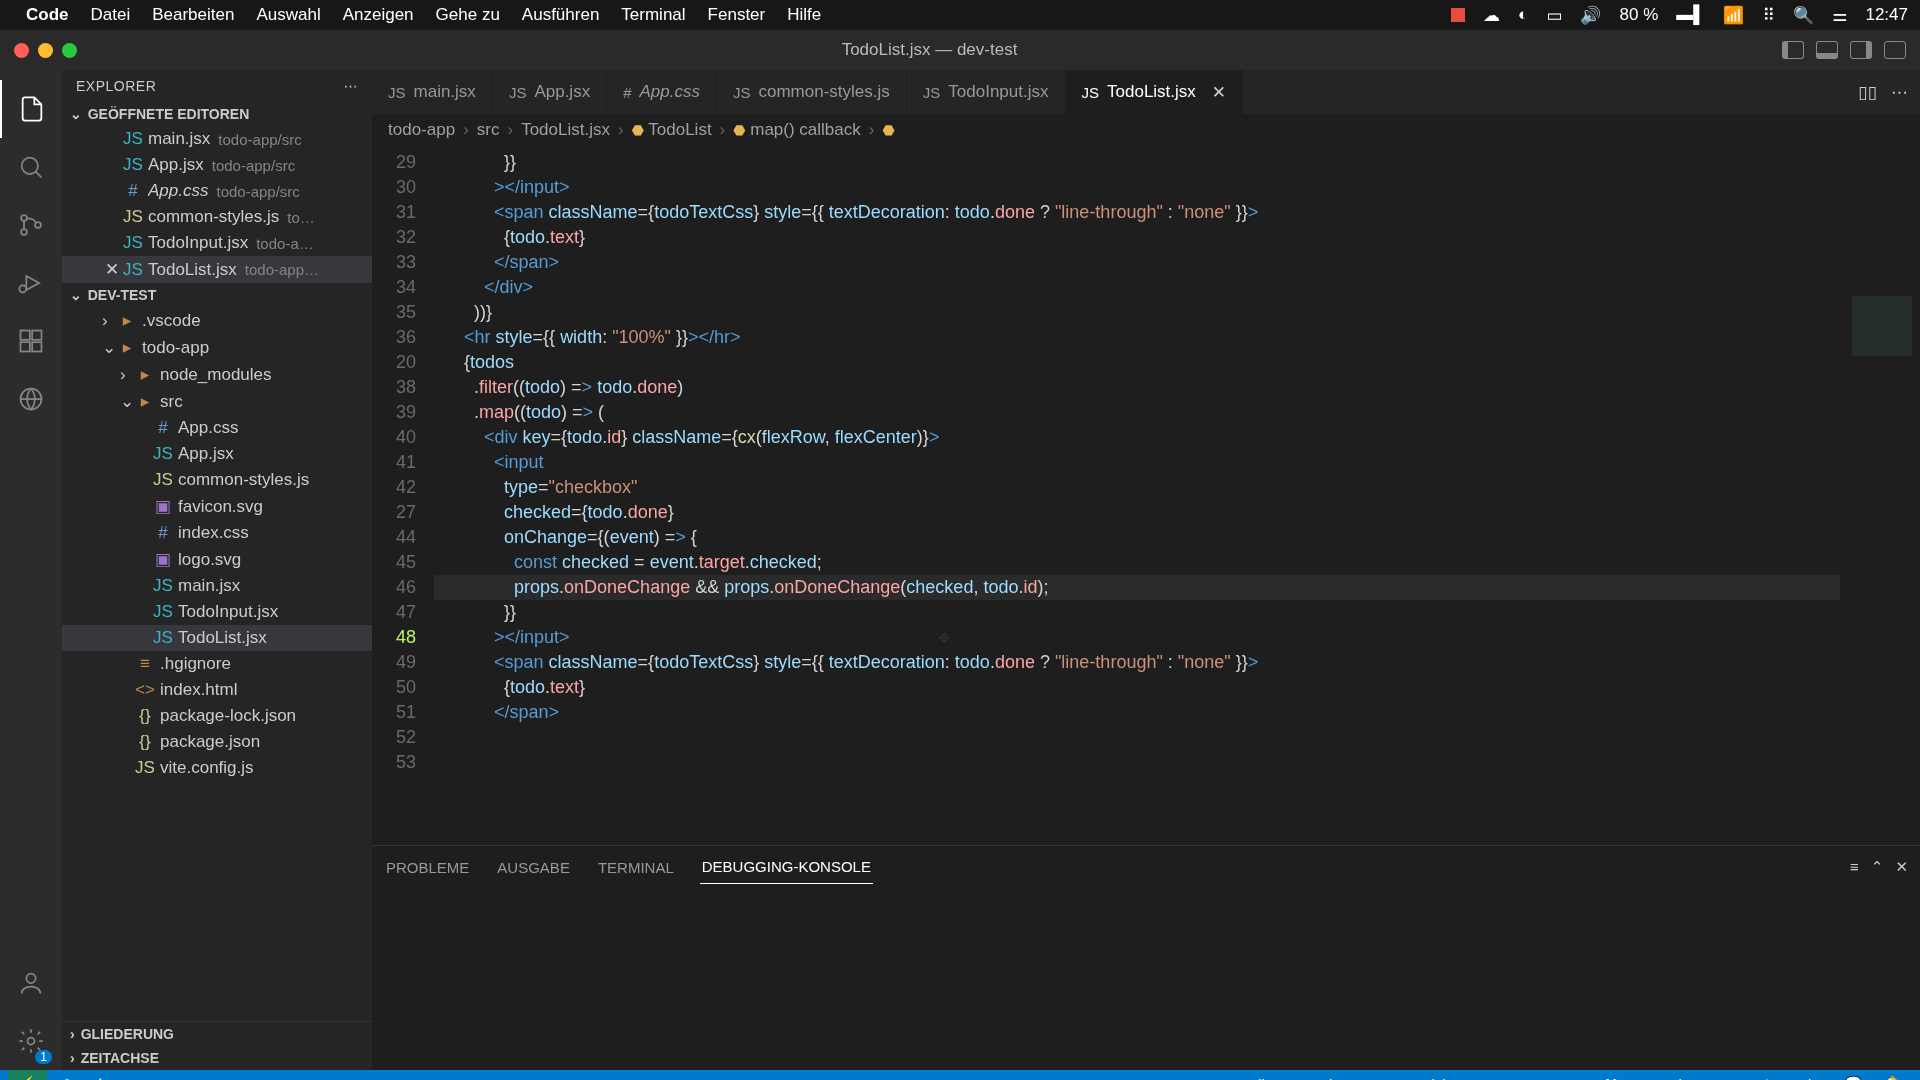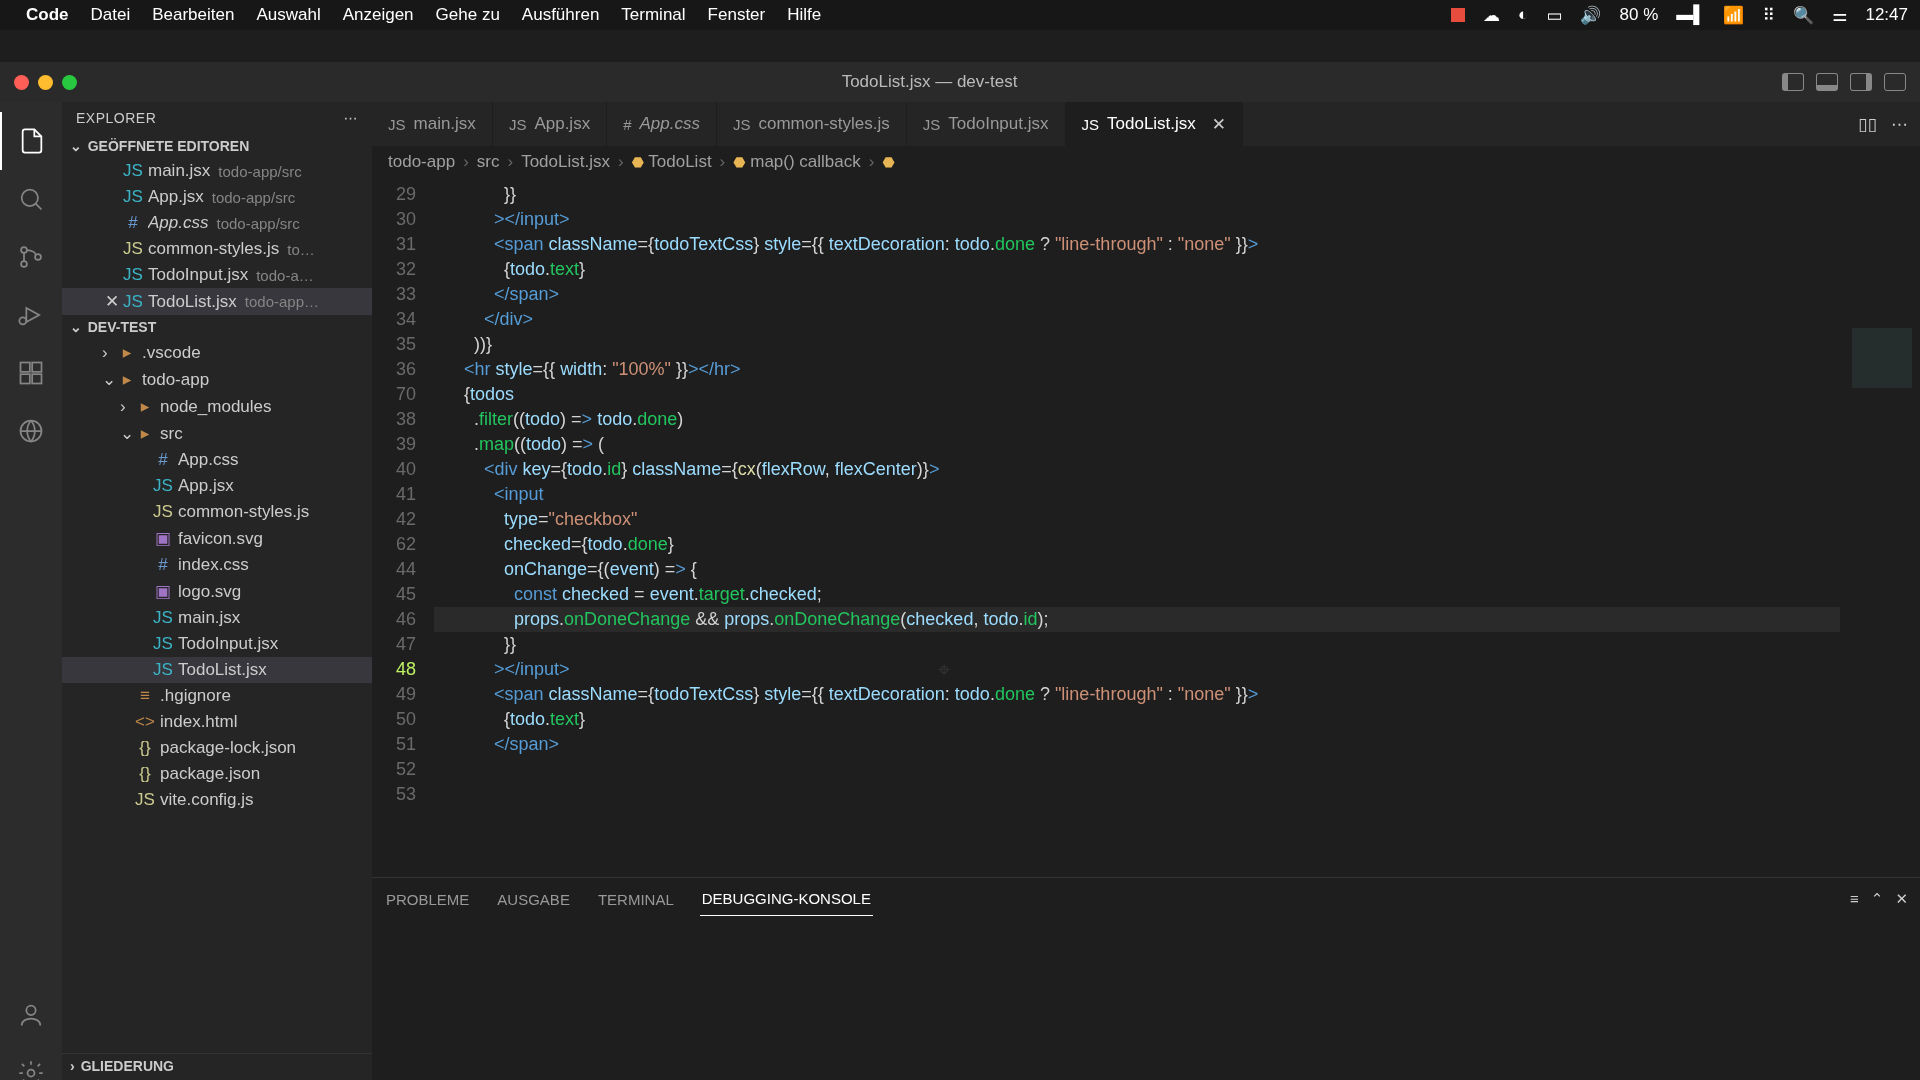--- a/index.html
+++ b/index.html
@@ -8,21 +8,21 @@
 
 .menubar { height: 30px; background: rgba(20,20,20,0.7); display: flex; align-items: center; padding: 0 12px; color: #fff; font-size: 17px; }
 .menubar .apple { margin-right: 14px; }
 .menubar .menu-item { margin-right: 22px; }
 .menubar .sp { flex: 1; }
 .menubar .status { margin-left: 18px; display:flex; align-items:center; gap:6px;}
 .menubar .rec { width:14px; height:14px; background:#e74c3c; border-radius:0; }
 
 
 .window { position: relative; }
-.titlebar { height: 40px; background: #2a2a2a; display: flex; align-items: center; margin-top: 32px; }
+.titlebar { height: 40px; background: #2a2a2a; display: flex; align-items: center; }
 .traffic { display: flex; gap: 9px; margin-left: 14px; }
 .traffic .dot { width: 15px; height: 15px; border-radius: 50%; }
 .traffic .r { background: #ff5f57; } .traffic .y { background: #febc2e; } .traffic .g { background: #28c840; }
 .titlebar .title { flex: 1; text-align: center; color: #bbb; }
 .titlebar .icons { display:flex; gap:12px; margin-right:14px; }
 .titlebar .icon-box { width:22px; height:18px; border:1.5px solid #888; border-radius:3px; }
 
 
 .workbench { display: flex; height: 1000px; }
 .activitybar { width: 62px; background: #2c2c2c; display: flex; flex-direction: column; align-items: center; padding-top: 10px; }
@@ -68,21 +68,21 @@
 .gutter { width:62px; text-align:right; color:#6a6a6a; padding-right:18px; line-height:25px; padding-top:4px; user-select:none;}
 .code { flex:1; line-height:25px; padding-top:4px; white-space:pre; color:#d4d4d4; overflow:hidden; position:relative;}
 .minimap { width:80px; background:#1e1e1e; }
 .minimap .mm { position:absolute; right:8px; top:150px; width:60px; height:60px; background:linear-gradient(#3a5a5a,#3a5a5a); opacity:0.25; }
 
 .tok-tag { color:#569cd6; }
 .tok-attr { color:#9cdcfe; }
 .tok-str { color:#ce9178; }
 .tok-kw2 { color:#569cd6; }
 .tok-var { color:#9cdcfe; }
-.tok-prop { color:#22c55e; }
+.tok-prop { color:#fca5a5; }
 .tok-fn { color:#dcdcaa; }
 .current-line { background:#2a2a2a; display:inline-block; width:100%;}
 .cursor-mark { position:absolute; pointer-events:none; font-size:22px; color:#333;}
 
 .panel { height: 225px; border-top:1px solid #333; background:#1e1e1e; display:flex; flex-direction:column;}
 .panel-tabs { display:flex; align-items:center; padding:0 12px; height:42px; gap:24px; color:#999; font-size:15px;}
 .panel-tab.active { color:#fff; border-bottom:1px solid #fff; }
 .panel-tab { padding:8px 2px; }
 .panel-tabs .sp { flex:1;}
 .panel-filter { background:#2a2a2a; border:none; color:#ccc; padding:6px 10px; width:380px; font-size:15px; border-radius:3px;}
@@ -404,27 +404,27 @@
       <div class="editor">
         <div class="gutter" id="gutter">
             <div>29</div>
             <div>30</div>
             <div>31</div>
             <div>32</div>
             <div>33</div>
             <div>34</div>
             <div>35</div>
             <div>36</div>
-            <div>70</div>
+            <div>20</div>
             <div>38</div>
             <div>39</div>
             <div>40</div>
             <div>41</div>
             <div>42</div>
-            <div>62</div>
+            <div>27</div>
             <div>44</div>
             <div>45</div>
             <div>46</div>
             <div>47</div>
             <div style="color: #bef264;">48</div>
             <div>49</div>
             <div>50</div>
             <div>51</div>
             <div>52</div>
             <div>53</div>

